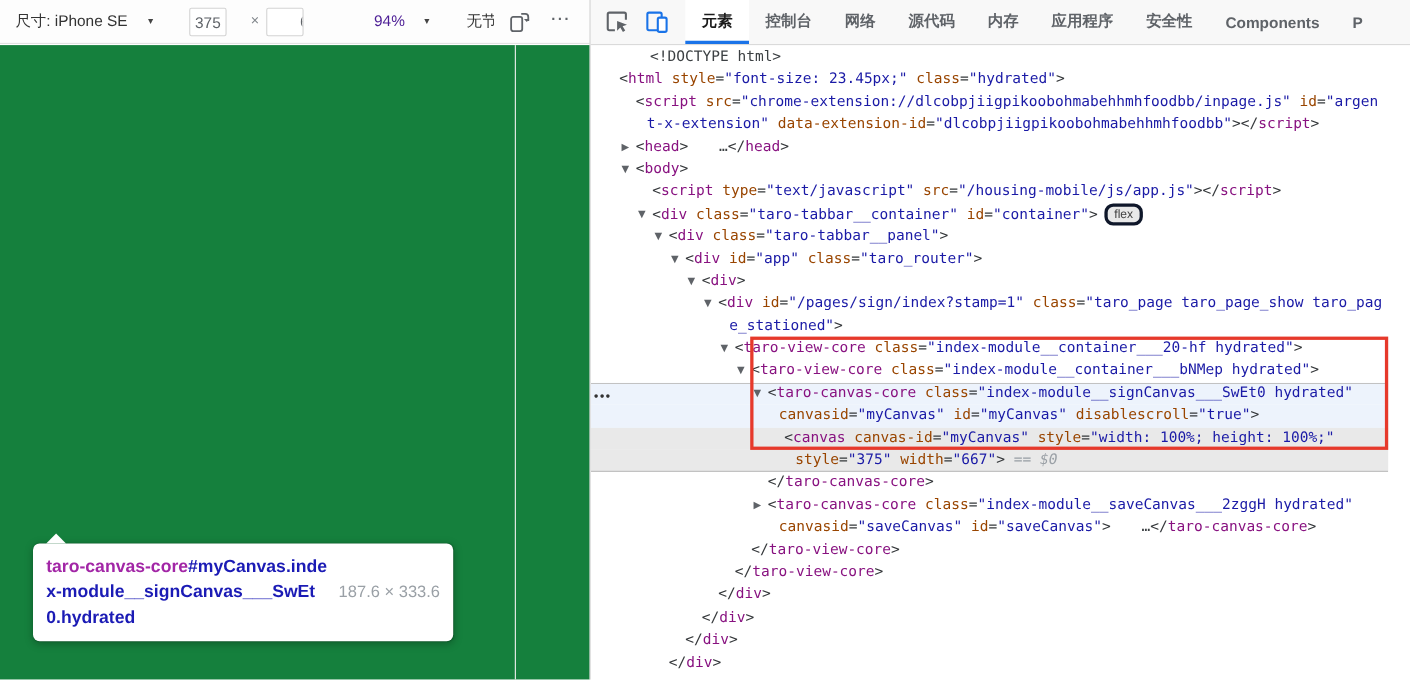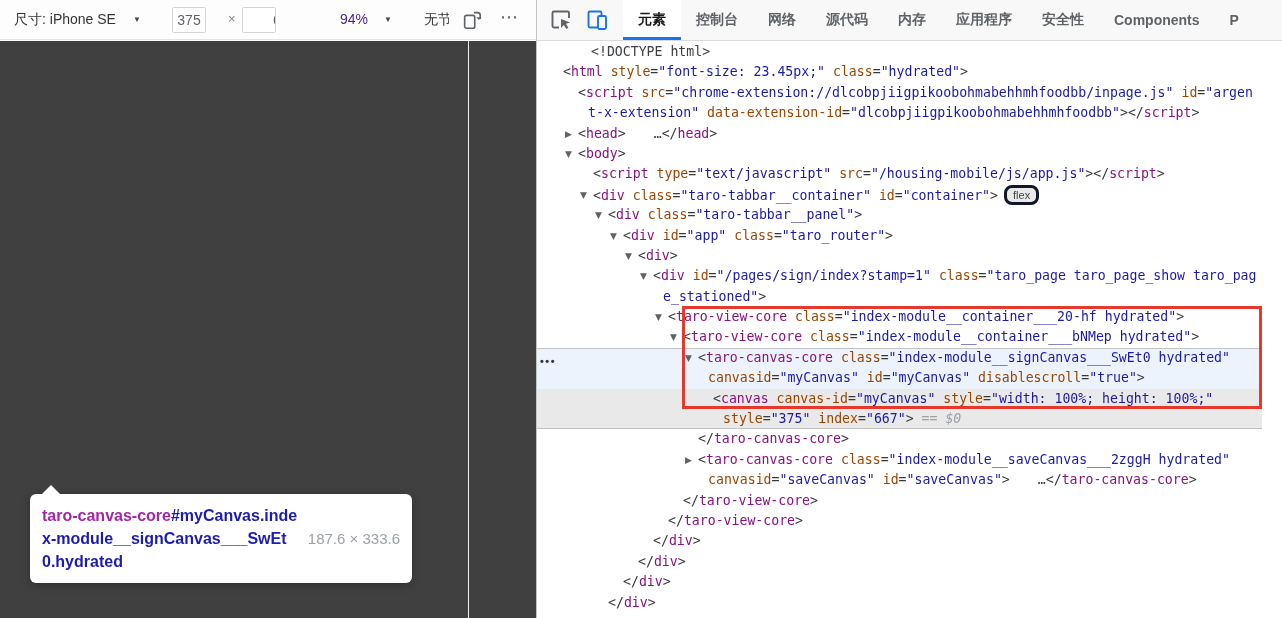--- a/index.html
+++ b/index.html
@@ -15,21 +15,21 @@
   .dt-caret1 { position:absolute; left:133px; top:15px; }
   .dim-input { position:absolute; top:7px; width:34px; height:26px; border:1px solid #d4d4d4; border-radius:2px; background:#fff; text-align:center; font-size:14px; color:#5f6368; font-family:"Liberation Sans",sans-serif; }
   .dt-w { left:172px; } .dt-h { left:242px;padding-left:30px; }
   .dt-x { position:absolute; left:228px; top:11px; color:#80868b; font-size:13px; }
   .dt-zoom { position:absolute; left:340px; top:11px; font-size:14px; color:#4c1d95; }
   .dt-caret2 { position:absolute; left:384px; top:15px; }
   .dt-throttle { position:absolute; left:424px; top:11px; width:25px; overflow:hidden; font-size:14px; color:#333; white-space:nowrap; }
   .dt-rotate { position:absolute; left:461px; top:9px; width:22px; height:22px; }
   .dt-more { position:absolute; left:500px; top:6px; font-size:18px; color:#5f6368; letter-spacing:1px; }
 
-  .viewport { position:absolute; left:0; top:41px; width:536px; height:577px; background:#404040; }
+  .viewport { position:absolute; left:0; top:41px; width:536px; height:577px; background:#15803d; }
   .vp-edge { position:absolute; left:468px; top:0; width:1px; height:577px; background:#f1f1f1; }
   .ovl-blue   { position:absolute; left:24px;  top:48px; width:219px; height:394px; }
   .ovl-orange { position:absolute; left:243px; top:48px; width:222px; height:394px; }
 
   .el-tooltip { position:absolute; left:30px; top:453px; width:382px; background:#fff; border-radius:6px;
     box-shadow:0 2px 8px rgba(0,0,0,.28), 0 0 1px rgba(0,0,0,.18); padding:10px 12px; display:flex; align-items:center; }
   .el-tooltip:before { content:""; position:absolute; left:12px; top:-9px; border-left:9px solid transparent; border-right:9px solid transparent; border-bottom:9px solid #fff; }
   .tt-text { width:262px; font-size:16px; font-weight:bold; line-height:23px; word-break:break-all; }
   .tt-tag { color:#a226a6; } .tt-sel { color:#1b1bb5; }
   .tt-dims { margin-left:10px; font-size:15px; color:#9aa0a6; white-space:nowrap; }
@@ -135,21 +135,21 @@
         <div class="code-line" style="padding-left: 71px;"><span class="arrow" style="left: 58px;">▼</span><span class="sg-p">&lt;</span><span class="sg-t">div</span><span class="sg-a"> class</span><span class="sg-p">=</span><span class="sg-v">"taro-tabbar__panel"</span><span class="sg-p">&gt;</span></div>
         <div class="code-line" style="padding-left: 86px;"><span class="arrow" style="left: 73px;">▼</span><span class="sg-p">&lt;</span><span class="sg-t">div</span><span class="sg-a"> id</span><span class="sg-p">=</span><span class="sg-v">"app"</span><span class="sg-a"> class</span><span class="sg-p">=</span><span class="sg-v">"taro_router"</span><span class="sg-p">&gt;</span></div>
         <div class="code-line" style="padding-left: 101px;"><span class="arrow" style="left: 88px;">▼</span><span class="sg-p">&lt;</span><span class="sg-t">div</span><span class="sg-p">&gt;</span></div>
         <div class="code-line" style="padding-left: 116px;"><span class="arrow" style="left: 103px;">▼</span><span class="sg-p">&lt;</span><span class="sg-t">div</span><span class="sg-a"> id</span><span class="sg-p">=</span><span class="sg-v">"/pages/sign/index?stamp=1"</span><span class="sg-a"> class</span><span class="sg-p">=</span><span class="sg-v">"taro_page taro_page_show taro_pag</span></div>
         <div class="code-line" style="padding-left: 126px;"><span class="sg-v">e_stationed"</span><span class="sg-p">&gt;</span></div>
         <div class="code-line" style="padding-left: 131px;"><span class="arrow" style="left: 118px;">▼</span><span class="sg-p">&lt;</span><span class="sg-t">taro-view-core</span><span class="sg-a"> class</span><span class="sg-p">=</span><span class="sg-v">"index-module__container___20-hf hydrated"</span><span class="sg-p">&gt;</span></div>
         <div class="code-line" style="padding-left: 146px;"><span class="arrow" style="left: 133px;">▼</span><span class="sg-p">&lt;</span><span class="sg-t">taro-view-core</span><span class="sg-a"> class</span><span class="sg-p">=</span><span class="sg-v">"index-module__container___bNMep hydrated"</span><span class="sg-p">&gt;</span></div>
         <div class="code-line bg-sel rule-top" style="padding-left: 161px;"><span class="arrow" style="left: 148px;">▼</span><span class="sg-p">&lt;</span><span class="sg-t">taro-canvas-core</span><span class="sg-a"> class</span><span class="sg-p">=</span><span class="sg-v">"index-module__signCanvas___SwEt0 hydrated"</span></div>
         <div class="code-line bg-sel" style="padding-left: 171px;"><span class="sg-a">canvasid</span><span class="sg-p">=</span><span class="sg-v">"myCanvas"</span><span class="sg-a"> id</span><span class="sg-p">=</span><span class="sg-v">"myCanvas"</span><span class="sg-a"> disablescroll</span><span class="sg-p">=</span><span class="sg-v">"true"</span><span class="sg-p">&gt;</span></div>
         <div class="code-line bg-hover" style="padding-left: 176px;"><span class="sg-p">&lt;</span><span class="sg-t">canvas</span><span class="sg-a"> canvas-id</span><span class="sg-p">=</span><span class="sg-v">"myCanvas"</span><span class="sg-a"> style</span><span class="sg-p">=</span><span class="sg-v">"width: 100%; height: 100%;"</span></div>
-        <div class="code-line bg-hover rule-bottom" style="padding-left: 186px;"><span class="sg-a">style</span><span class="sg-p">=</span><span class="sg-v">"375"</span><span class="sg-a"> index</span><span class="sg-p">=</span><span class="sg-v">"667"</span><span class="sg-p">&gt;</span><span class="sg-g"> == </span><span class="sg-gi">$0</span></div>
+        <div class="code-line bg-hover rule-bottom" style="padding-left: 186px;"><span class="sg-a">style</span><span class="sg-p">=</span><span class="sg-v">"375"</span><span class="sg-a"> width</span><span class="sg-p">=</span><span class="sg-v">"667"</span><span class="sg-p">&gt;</span><span class="sg-g"> == </span><span class="sg-gi">$0</span></div>
         <div class="code-line" style="padding-left: 161px;"><span class="sg-p">&lt;/</span><span class="sg-t">taro-canvas-core</span><span class="sg-p">&gt;</span></div>
         <div class="code-line" style="padding-left: 161px;"><span class="arrow" style="left: 148px;">▶</span><span class="sg-p">&lt;</span><span class="sg-t">taro-canvas-core</span><span class="sg-a"> class</span><span class="sg-p">=</span><span class="sg-v">"index-module__saveCanvas___2zggH hydrated"</span></div>
         <div class="code-line" style="padding-left: 171px;"><span class="sg-a">canvasid</span><span class="sg-p">=</span><span class="sg-v">"saveCanvas"</span><span class="sg-a"> id</span><span class="sg-p">=</span><span class="sg-v">"saveCanvas"</span><span class="sg-p">&gt;</span><span class="sg-d">…</span><span class="sg-p">&lt;/</span><span class="sg-t">taro-canvas-core</span><span class="sg-p">&gt;</span></div>
         <div class="code-line" style="padding-left: 146px;"><span class="sg-p">&lt;/</span><span class="sg-t">taro-view-core</span><span class="sg-p">&gt;</span></div>
         <div class="code-line" style="padding-left: 131px;"><span class="sg-p">&lt;/</span><span class="sg-t">taro-view-core</span><span class="sg-p">&gt;</span></div>
         <div class="code-line" style="padding-left: 116px;"><span class="sg-p">&lt;/</span><span class="sg-t">div</span><span class="sg-p">&gt;</span></div>
         <div class="code-line" style="padding-left: 101px;"><span class="sg-p">&lt;/</span><span class="sg-t">div</span><span class="sg-p">&gt;</span></div>
         <div class="code-line" style="padding-left: 86px;"><span class="sg-p">&lt;/</span><span class="sg-t">div</span><span class="sg-p">&gt;</span></div>
         <div class="code-line" style="padding-left: 71px;"><span class="sg-p">&lt;/</span><span class="sg-t">div</span><span class="sg-p">&gt;</span></div>
       </div>

